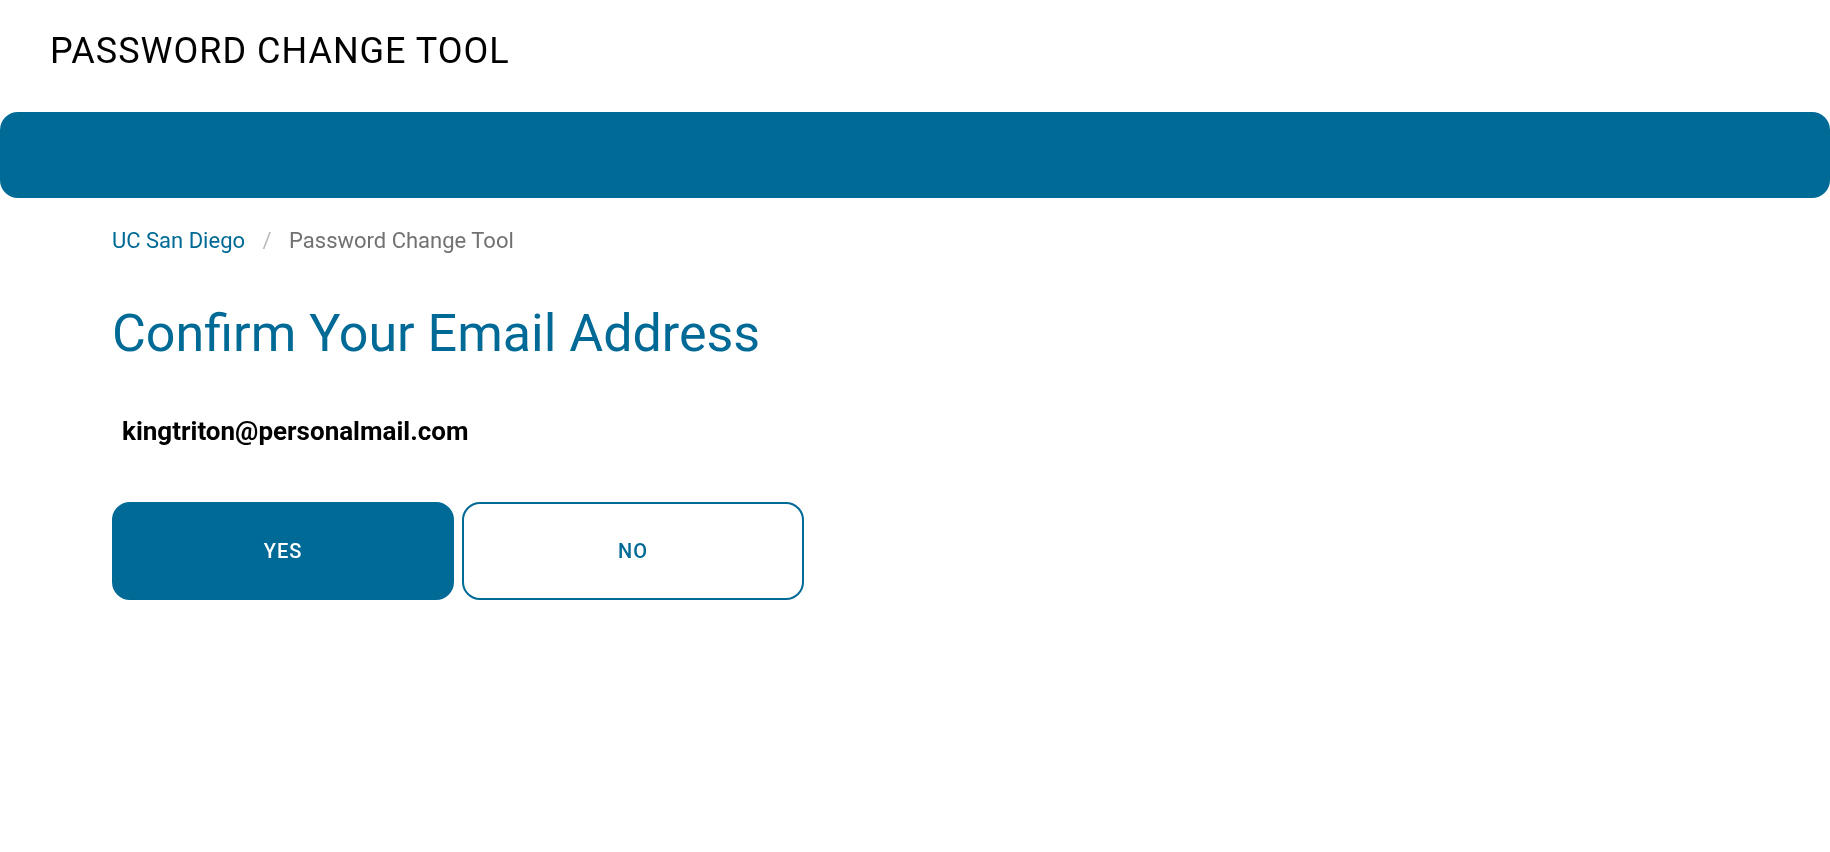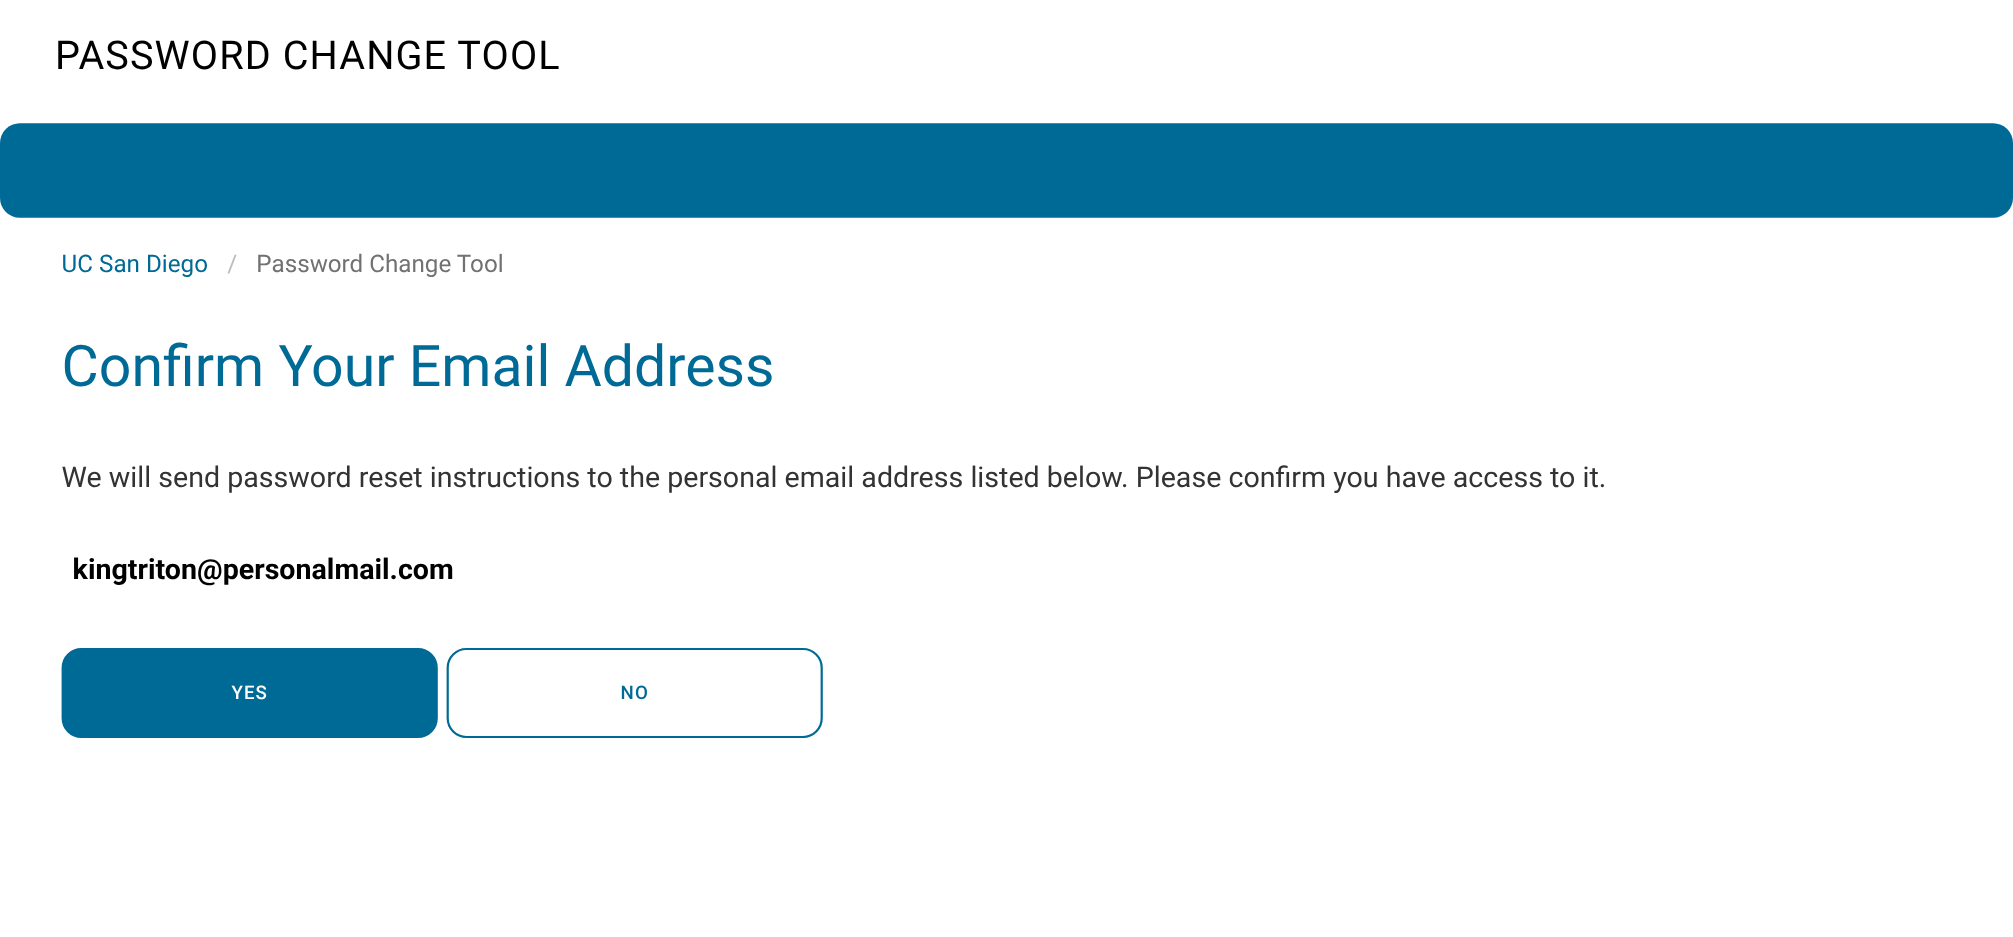--- a/index.html
+++ b/index.html
@@ -21,21 +21,21 @@
       font-weight: 400;
       letter-spacing: 1px;
       color: #000;
     }
     .blue-banner {
       background-color: #006a96;
       height: 86px;
       width: 100%;
     }
     .content {
-      padding: 30px 76px 40px 56px;
+      padding: 30px 76px 40px 112px;
     }
     .breadcrumb {
       font-size: 22px;
       margin-bottom: 50px;
       color: #555;
     }
     .breadcrumb a {
       color: #006a96;
       text-decoration: none;
     }
@@ -67,22 +67,22 @@
     }
     .button-row {
       display: flex;
       gap: 8px;
     }
     .btn {
       display: inline-flex;
       align-items: center;
       justify-content: center;
       width: 342px;
-      height: 82px;
-      font-size: 17px;
+      height: 98px;
+      font-size: 20px;
       font-weight: 500;
       letter-spacing: 1px;
       cursor: pointer;
       border: 2px solid #006a96;
       font-family: inherit;
     }
     .btn-primary {
       background-color: #006a96;
       color: #ffffff;
     }
@@ -103,21 +103,20 @@
 
 <div class="content">
   <nav class="breadcrumb">
     <a href="#">UC San Diego</a>
     <span class="sep">/</span>
     <span class="current">Password Change Tool</span>
   </nav>
 
   <h2 class="page-heading">Confirm Your Email Address</h2>
 
-  <p class="body-text">We will send password reset instructions to the personal email address listed below. Please confirm you have access to it.</p>
 
   <p class="email-value">kingtriton@personalmail.com</p>
 
   <div class="button-row">
     <button class="btn btn-primary">YES</button>
     <button class="btn btn-secondary">NO</button>
   </div>
 </div>
 
 </body></html>

